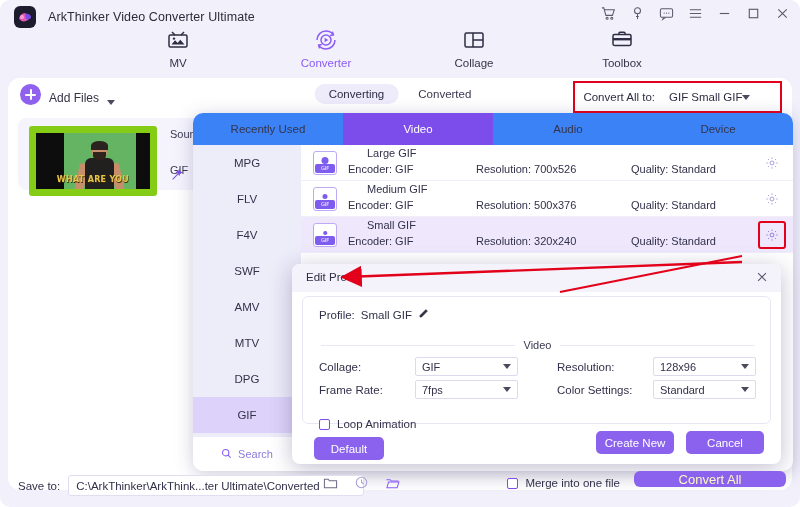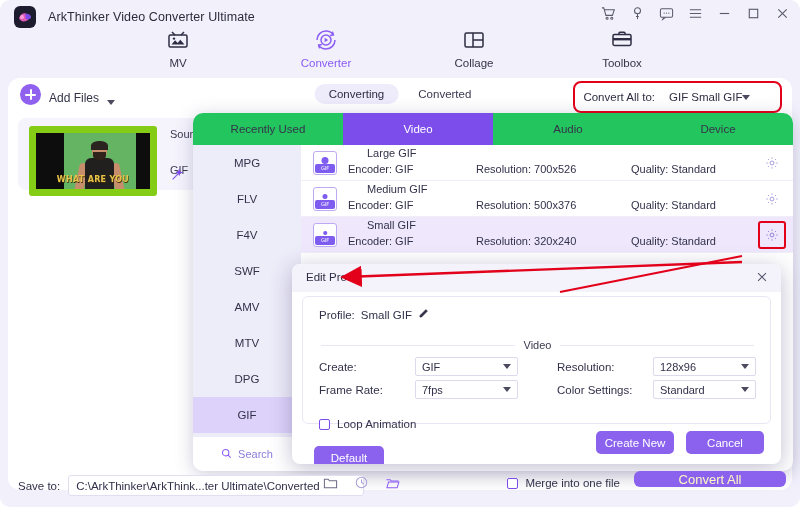--- a/index.html
+++ b/index.html
@@ -88,21 +88,21 @@
     display: flex; align-items: center; gap: 6px;
   }
   .seg-btn {
     font-size: 11.5px; color: #3a3950; padding: 4px 14px;
     border-radius: 12px; cursor: pointer;
   }
   .seg-btn.active { background: #eeebfb; color: #2e2d45; }
 
   .convert-all-to {
     position: absolute; right: 10px; top: 3px;
-    border: 2px solid #e2001a; border-radius: 8px;
+    border: 2px solid #e2001a; border-radius: 0;
     padding: 3px 6px 3px 8px;
     display: flex; align-items: center; gap: 7px;
   }
   .cat-label { font-size: 11.5px; color: #2f2e43; }
   .cat-select {
     width: 112px; height: 22px; border-radius: 3px;
     background: #fff; display: flex; align-items: center;
     justify-content: flex-start; padding: 0 7px;
     font-size: 11.5px; color: #2f2e43; cursor: pointer;
   }
@@ -172,21 +172,21 @@
   .fmt-panel {
     position: absolute; left: 193px; top: 113px;
     width: 600px; height: 358px;
     background: #ffffff;
     border-radius: 10px;
     box-shadow: 0 3px 18px rgba(60,50,110,.26);
     overflow: hidden;
   }
   .fmt-tabs {
     position: absolute; left: 0; top: 0; width: 600px; height: 32px;
-    background: #22c55e; display: flex;
+    background: #3b82f6; display: flex;
   }
   .fmt-tab {
     flex: 1; display: flex; align-items: center; justify-content: center;
     font-size: 11.5px; color: #35344a; cursor: pointer;
   }
   .fmt-tab.active { background: #7c4dea; color: #fff; }
 
   .fmt-side {
     position: absolute; left: 0; top: 32px; width: 108px; height: 326px;
     background: #edecf9;
@@ -311,21 +311,21 @@
 
   .dlg-foot {
     position: absolute; left: 0; bottom: 0; width: 489px; height: 40px;
   }
   .btn {
     height: 23px; border-radius: 5px; background: #8a62ee;
     color: #fff; font-size: 11.5px;
     display: flex; align-items: center; justify-content: center;
     cursor: pointer; position: absolute;
   }
-  .btn-default { left: 22px; top: 22px; width: 70px; }
+  .btn-default { left: 22px; top: 13px; width: 70px; }
   .btn-create  { right: 107px; top: 7px; width: 78px; }
   .btn-cancel  { right: 17px; top: 7px; width: 78px; }
 
   
   .bottom {
     position: absolute; left: 0; bottom: 0; width: 800px; height: 44px;
   }
   .save-to {
     position: absolute; left: 18px; top: 12px;
     display: flex; align-items: center; gap: 8px;
@@ -628,21 +628,21 @@
         </span>
       </div>
 
       <div class="sec-divider">
         <span class="ln"></span>
         <span class="sec-label">Video</span>
         <span class="ln"></span>
       </div>
 
       <div class="field" style="left:16px; top:60px;">
-        <span class="flabel">Create:</span>
+        <span class="flabel">Collage:</span>
         <div class="sel">
           <span>GIF</span>
           <span class="caret"></span>
         </div>
       </div>
 
       <div class="field" style="left:254px; top:60px;">
         <span class="flabel">Resolution:</span>
         <div class="sel">
           <span>128x96</span>

